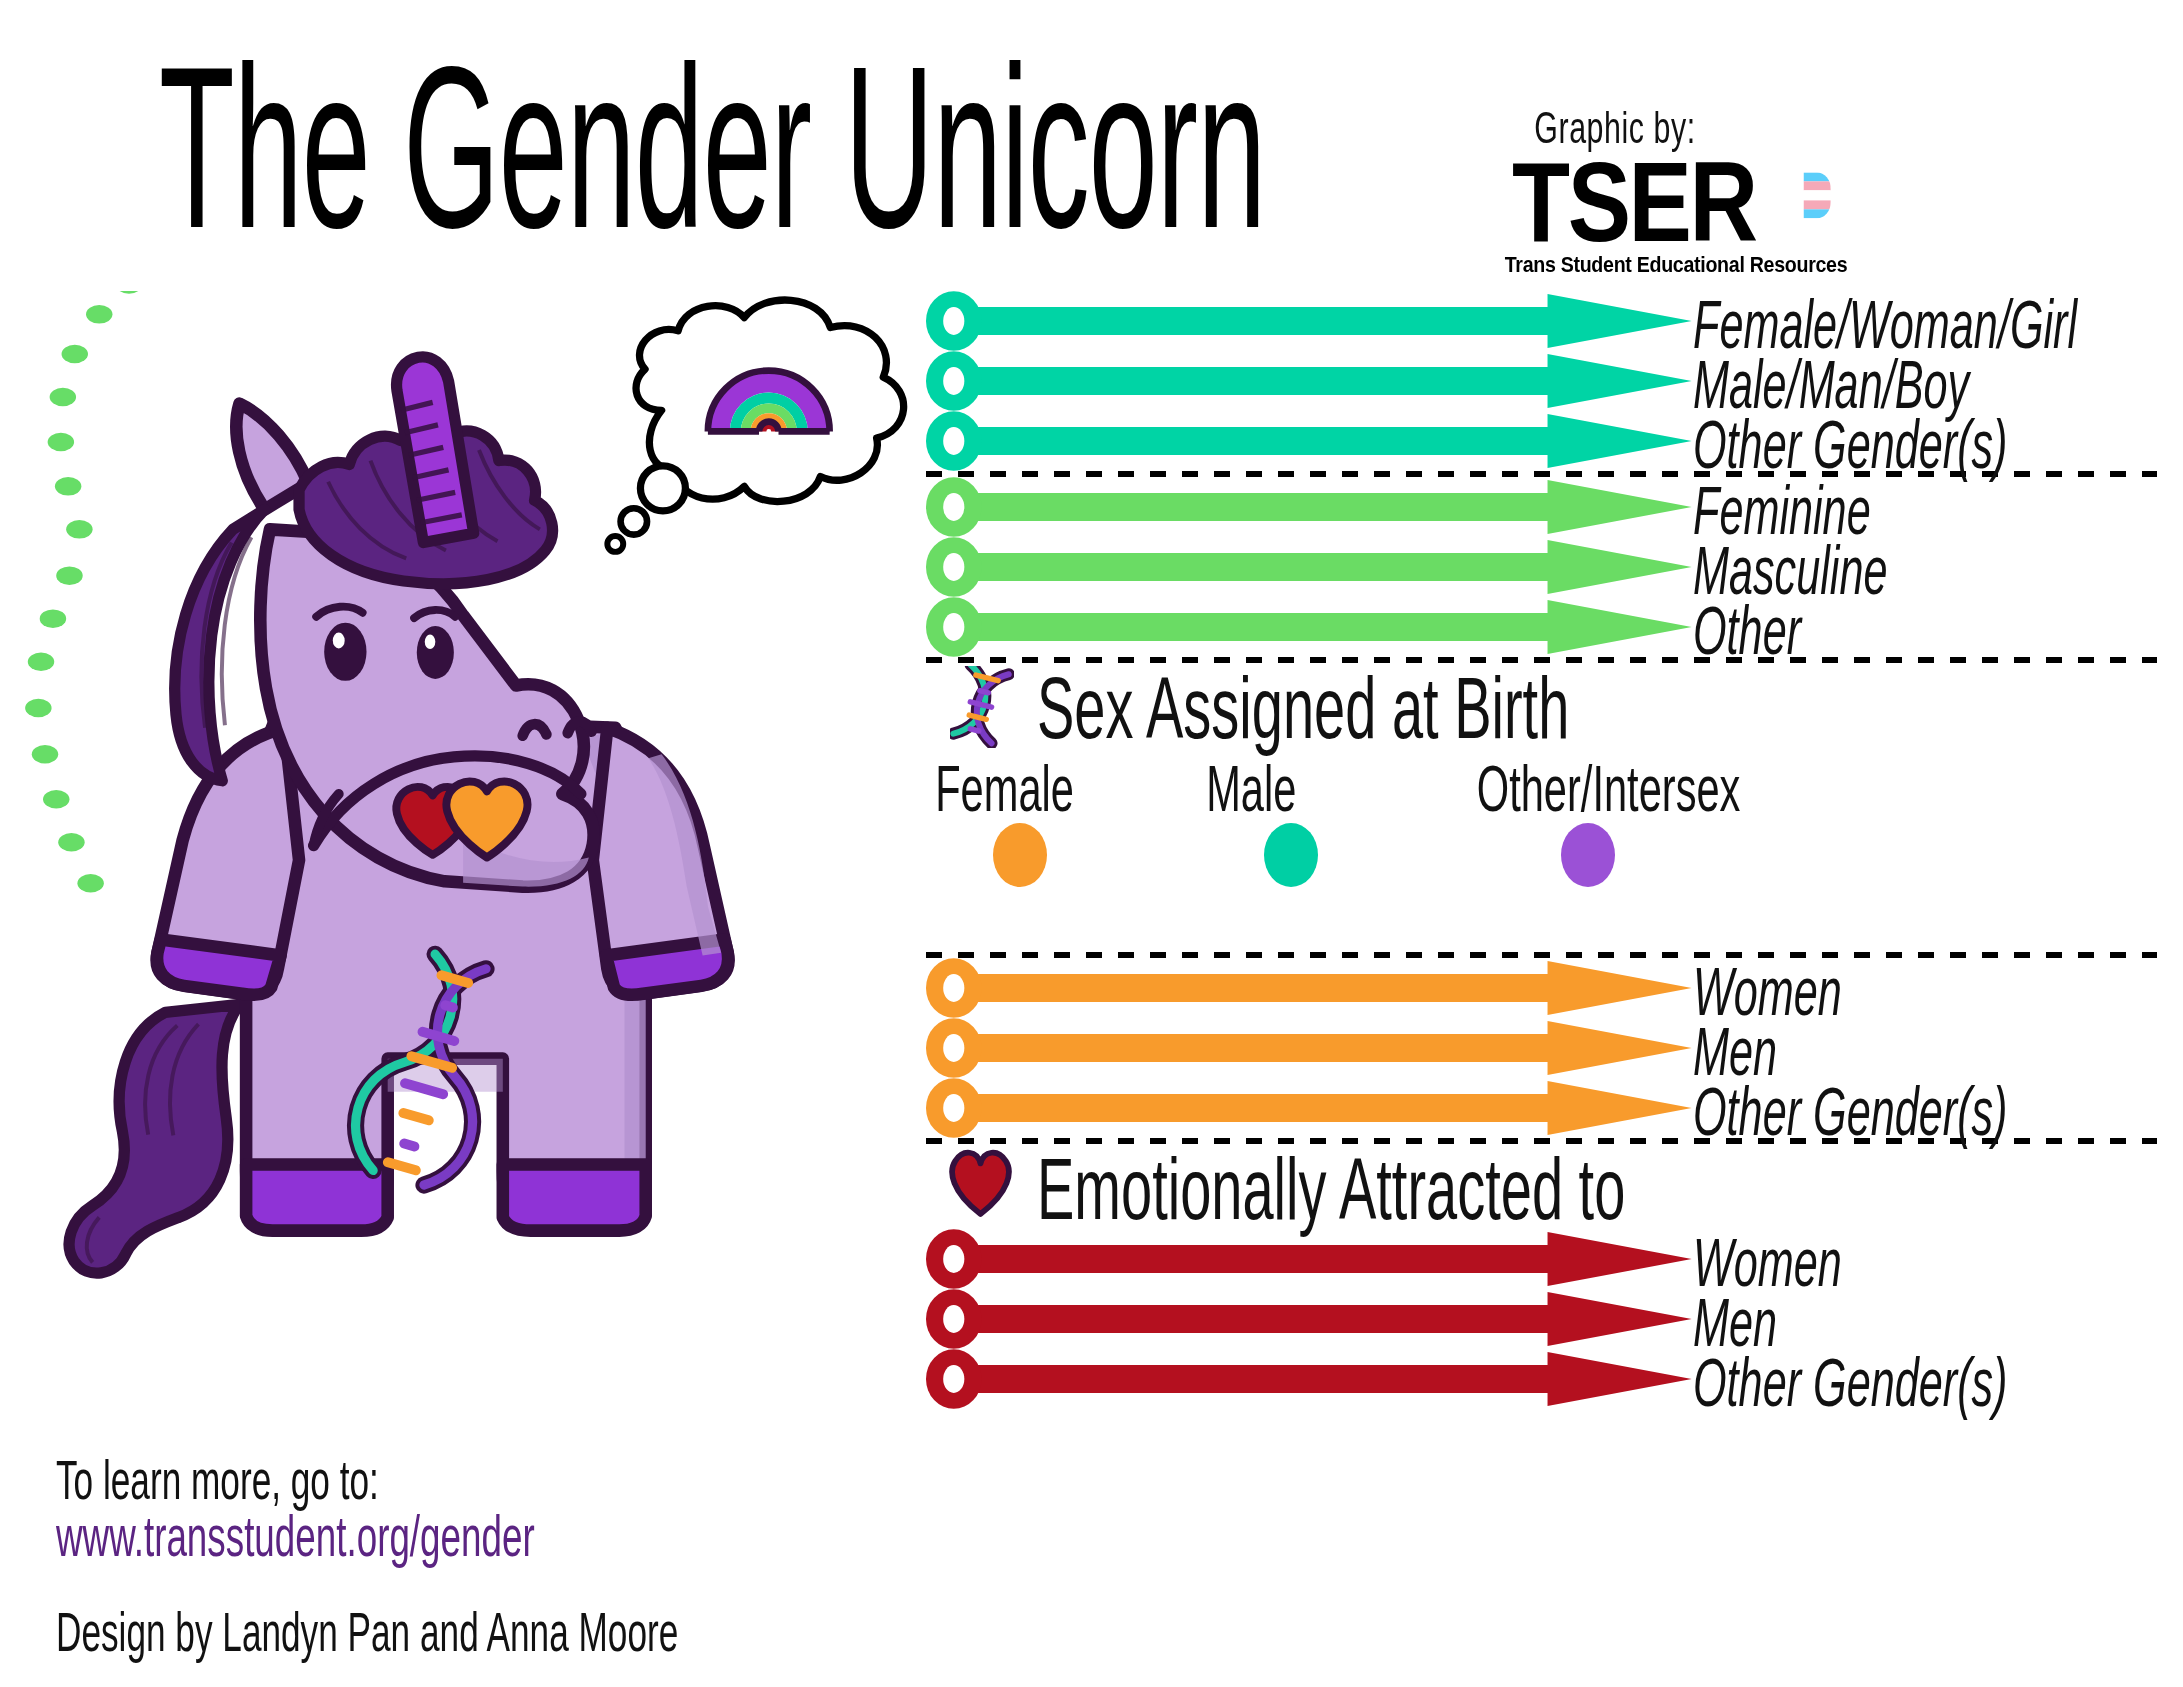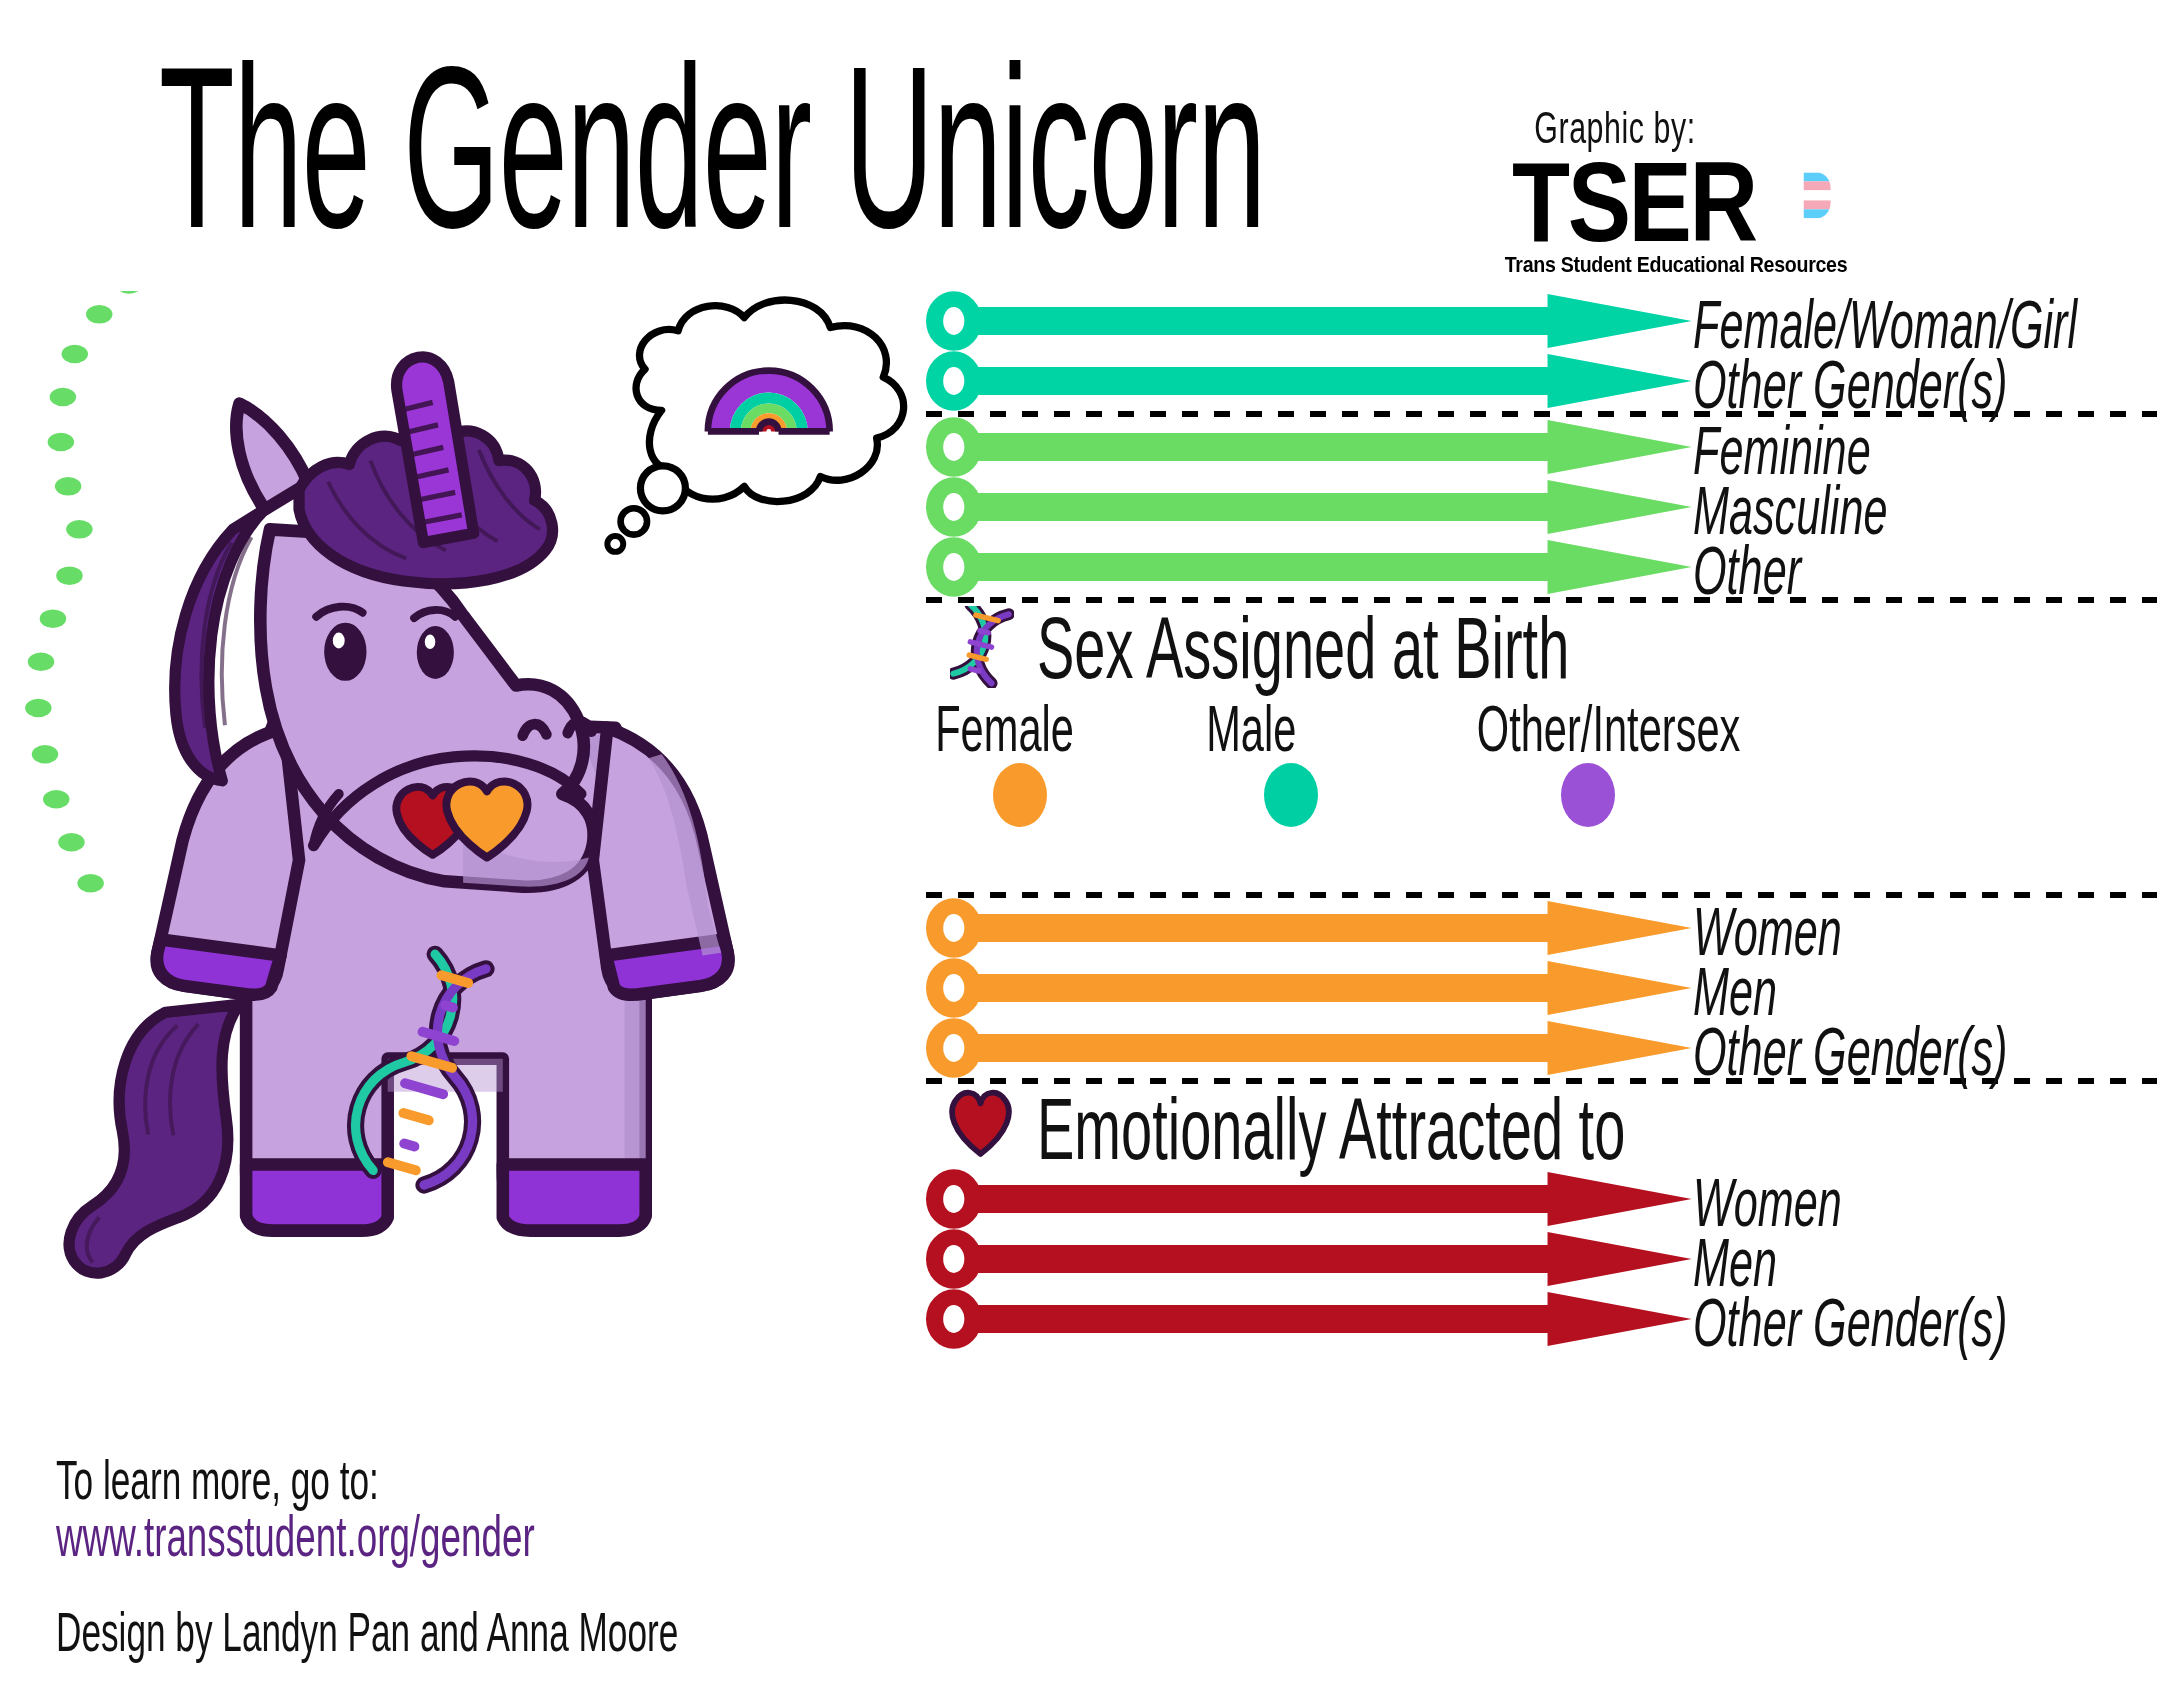--- a/index.html
+++ b/index.html
@@ -338,20 +338,28 @@
             <ellipse cx="42" cy="45" rx="16" ry="21" fill="#ffffff"></ellipse>
           </svg>
           <div class="row-label">Female/Woman/Girl</div>
         </div>
         <div class="row">
           <svg class="bar-svg" width="767" height="60" viewBox="0 0 1160 90">
             <path d="M 58 24 L 940 24 L 940 4 L 1158 45 L 940 86 L 940 66 L 58 66 Z" fill="#00D4A5"></path>
             <ellipse cx="42" cy="45" rx="42" ry="45" fill="#00D4A5"></ellipse>
             <ellipse cx="42" cy="45" rx="16" ry="21" fill="#ffffff"></ellipse>
           </svg>
+          <div class="row-label">Male/Man/Boy</div>
+        </div>
+        <div class="row">
+          <svg class="bar-svg" width="767" height="60" viewBox="0 0 1160 90">
+            <path d="M 58 24 L 940 24 L 940 4 L 1158 45 L 940 86 L 940 66 L 58 66 Z" fill="#00D4A5"></path>
+            <ellipse cx="42" cy="45" rx="42" ry="45" fill="#00D4A5"></ellipse>
+            <ellipse cx="42" cy="45" rx="16" ry="21" fill="#ffffff"></ellipse>
+          </svg>
           <div class="row-label">Other Gender(s)</div>
         </div>
       </div>
     </div>
 
     <div class="divider"></div>
 
     <div class="section">
       <div class="rows">
         <div class="row">

